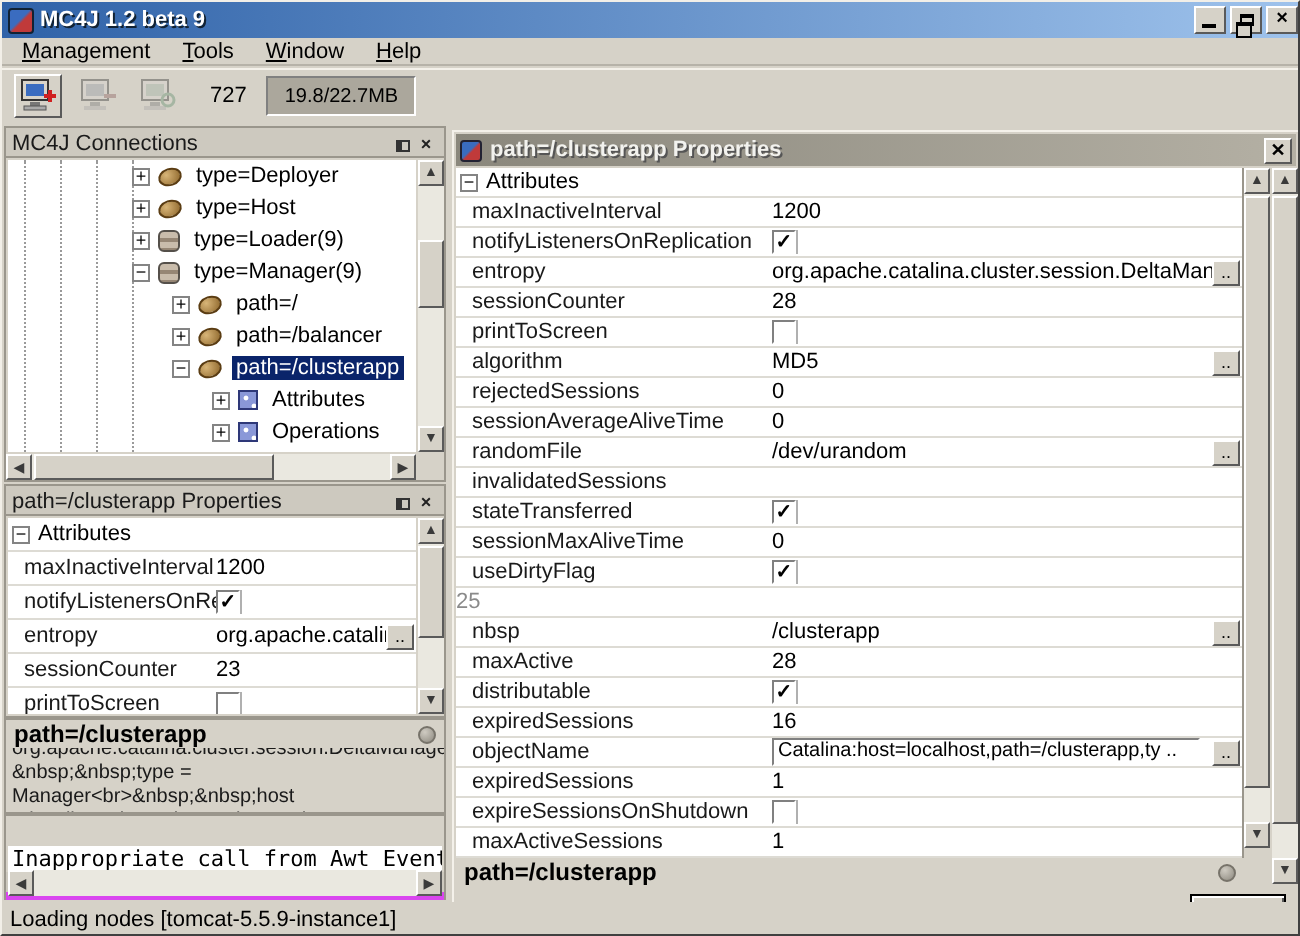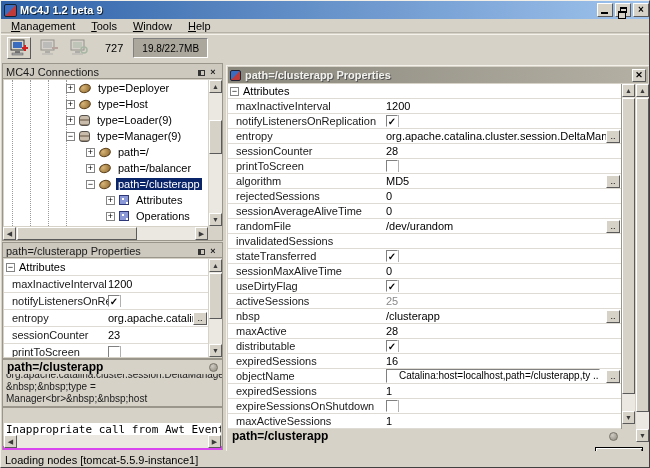--- a/index.html
+++ b/index.html
@@ -71,21 +71,21 @@
   .phead .hname{font-size:11px;color:#000;}
   .pname{font-size:11px;color:#1a1a1a;padding-left:8px;white-space:nowrap;overflow:hidden;}
   .pval{flex:1;display:flex;align-items:center;font-size:11px;color:#000;overflow:hidden;white-space:nowrap;}
   .ptext{white-space:nowrap;}
   .ptext.muted{color:#8a8a8a;}
   .cbox{width:12px;height:12px;background:#fff;border:1px solid;border-color:#808080 #fff #fff #808080;outline:1px solid #b0b0b0;
     font-size:10px;line-height:11px;text-align:center;color:#000;font-weight:bold;}
   .ellipsis-btn{flex:0 0 14px;width:14px;height:13px;margin-right:1px;padding:0;font-size:9px;line-height:7px;
     border:1px solid;border-color:#fff #5a5a5a #5a5a5a #fff;background:#d6d2c8;color:#000;}
   .pfield{flex:0 0 214px;height:14px;background:#fff;border:1px solid;border-color:#808080 #fff #fff #808080;
-    font-size:10px;line-height:12px;padding:0 12px;overflow:hidden;white-space:nowrap;}
+    font-size:10px;line-height:12px;padding:0 2px;overflow:hidden;white-space:nowrap;}
   .left-rows .prow{height:17px;}
   .left-rows .pname{flex:0 0 104px;}
   .right-rows .prow{height:15px;}
   .right-rows .pname{flex:0 0 158px;}
 
   
   .tree-panel{left:1px;top:62px;width:221px;height:178px;}
   .props-panel{left:1px;top:241px;width:221px;height:117px;}
   .left-rows{position:absolute;left:1px;top:16px;right:14px;bottom:1px;background:#fff;overflow:hidden;}
 
@@ -424,21 +424,20 @@
             <span class="ptext">0</span>
           </span>
         </div>
         <div class="prow">
           <span class="pname">useDirtyFlag</span>
           <span class="pval">
             <span class="cbox">✓</span>
           </span>
         </div>
         <div class="prow">
-          <span class="pname">activeSessions</span>
           <span class="pval">
             <span class="ptext muted">25</span>
           </span>
         </div>
         <div class="prow">
           <span class="pname">nbsp</span>
           <span class="pval">
             <span class="ptext">/clusterapp</span>
           </span>
           <button class="ellipsis-btn">..</button>

